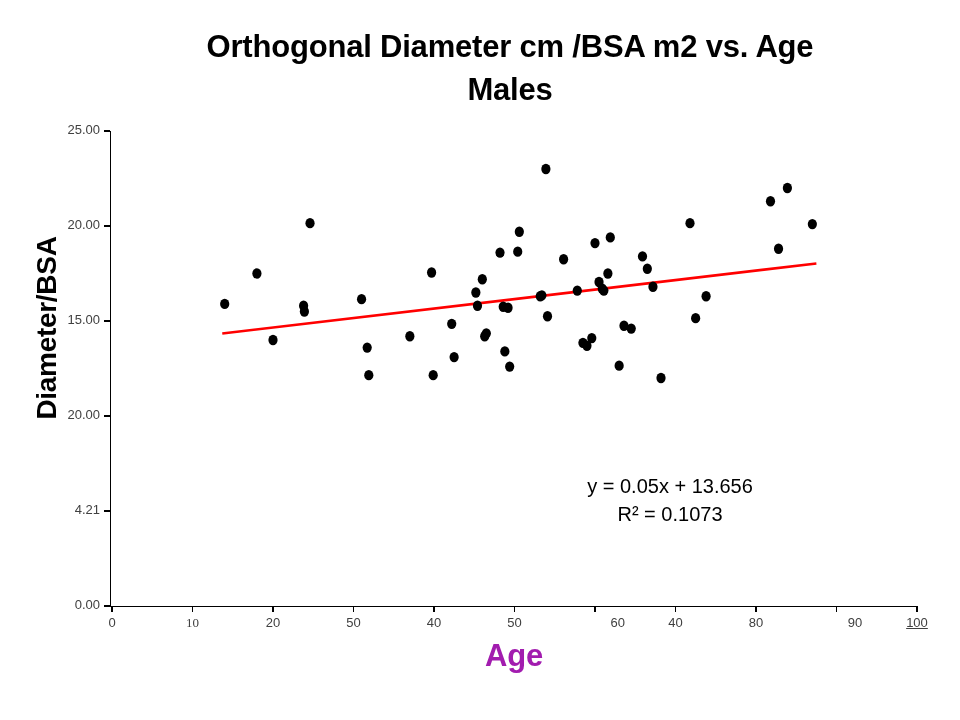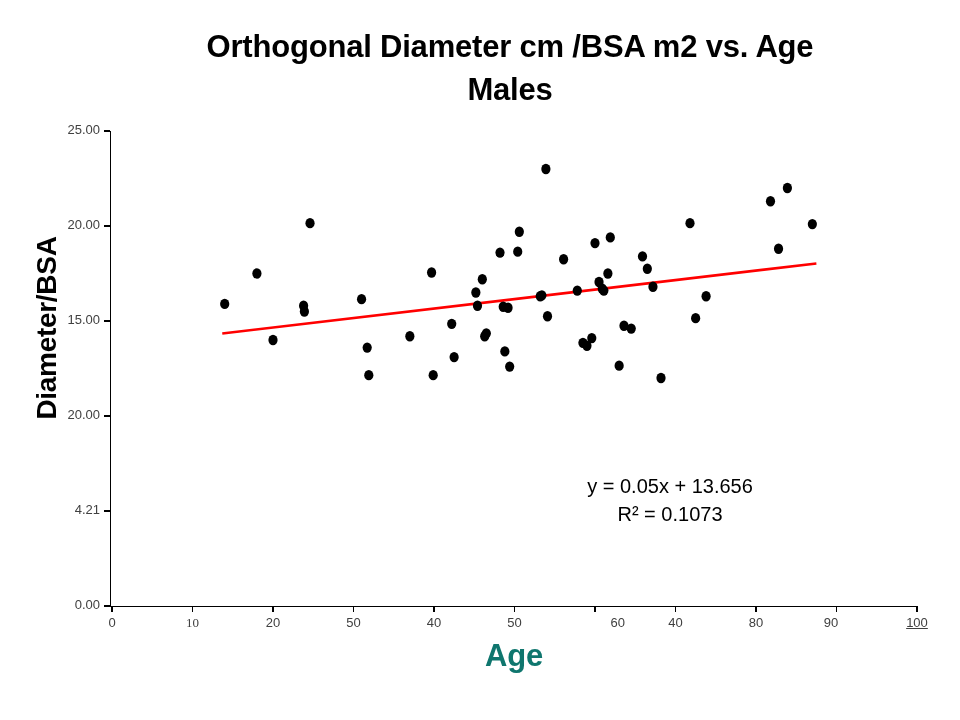--- a/index.html
+++ b/index.html
@@ -127,21 +127,21 @@
     letter-spacing: -0.3px;
   }
   #x-axis-title {
     position: absolute;
     left: 110px;
     top: 638px;
     width: 808px;
     text-align: center;
     font-size: 31px;
     font-weight: bold;
-    color: #0f766e;
+    color: #a21caf;
     letter-spacing: -0.2px;
   }
 
   
   #equation-block {
     position: absolute;
     left: 480px;
     top: 472px;
     width: 380px;
     text-align: center;
@@ -202,21 +202,21 @@
   <div id="x-tick-labels">
       <div class="x-tick-label" style="left: 112px;">0</div>
       <div class="x-tick-label" style="left: 192.5px; font-family: Liberation Serif, serif;">10</div>
       <div class="x-tick-label" style="left: 273px;">20</div>
       <div class="x-tick-label" style="left: 353.5px;">50</div>
       <div class="x-tick-label" style="left: 434px;">40</div>
       <div class="x-tick-label" style="left: 514.5px;">50</div>
       <div class="x-tick-label" style="left: 595px; text-align: right;">60</div>
       <div class="x-tick-label" style="left: 675.5px;">40</div>
       <div class="x-tick-label" style="left: 756px;">80</div>
-      <div class="x-tick-label" style="left: 831px;">90</div>
+      <div class="x-tick-label" style="left: 855px;">90</div>
       <div class="x-tick-label" style="left: 917px; text-decoration: underline;">100</div>
     </div>
 
   <div id="y-axis-title">Diameter/BSA</div>
   <div id="x-axis-title">Age</div>
 
   <div id="plot-area">
     <svg id="plot-svg" viewBox="0 0 805 475" preserveAspectRatio="none">
       <line id="trendline" x1="110.28499999999998" y1="202.54000000000002" x2="704.375" y2="132.42999999999995" stroke="#FF0000"></line>
       <g id="points-group">

